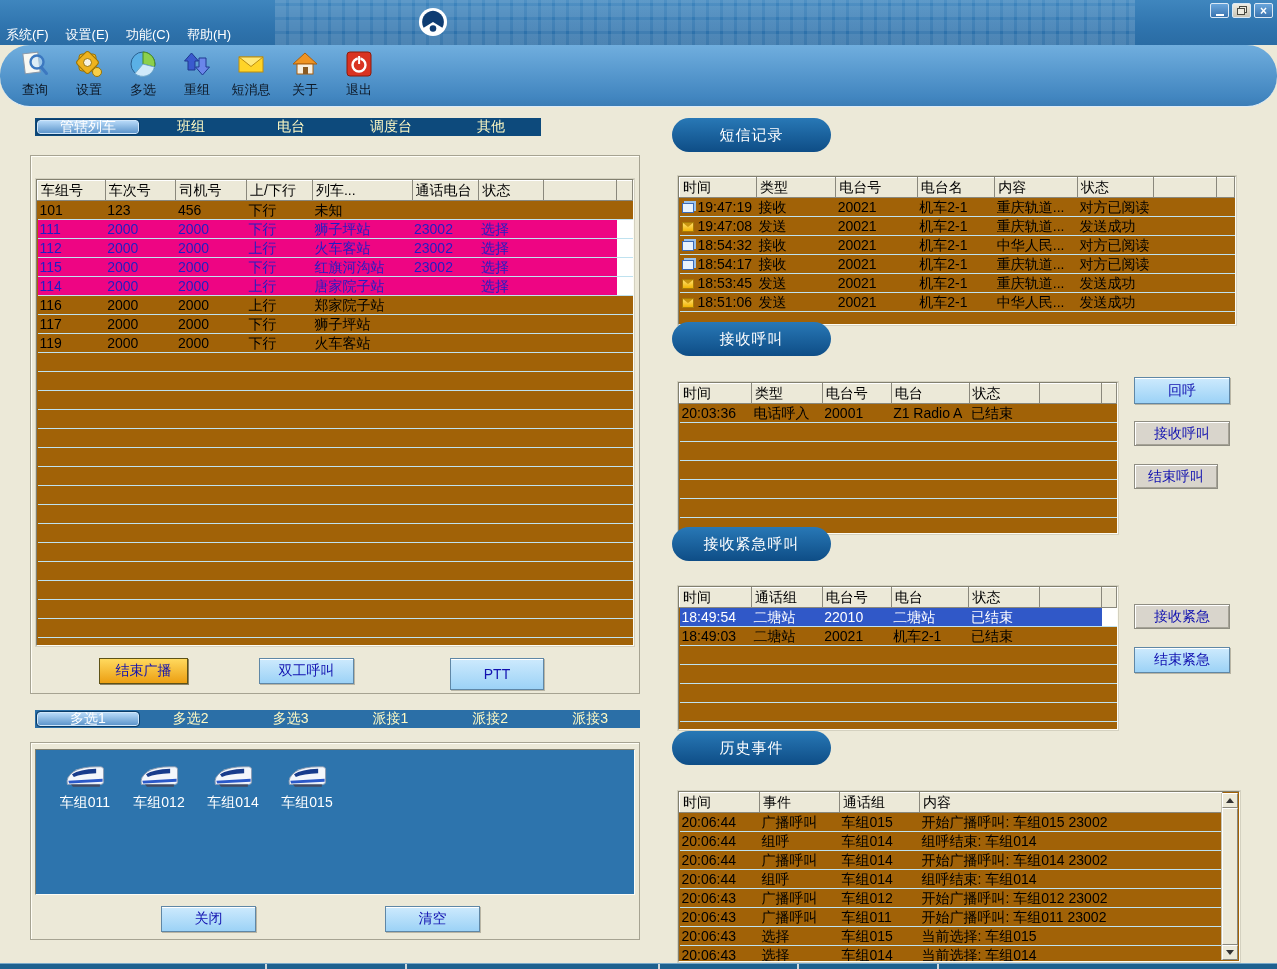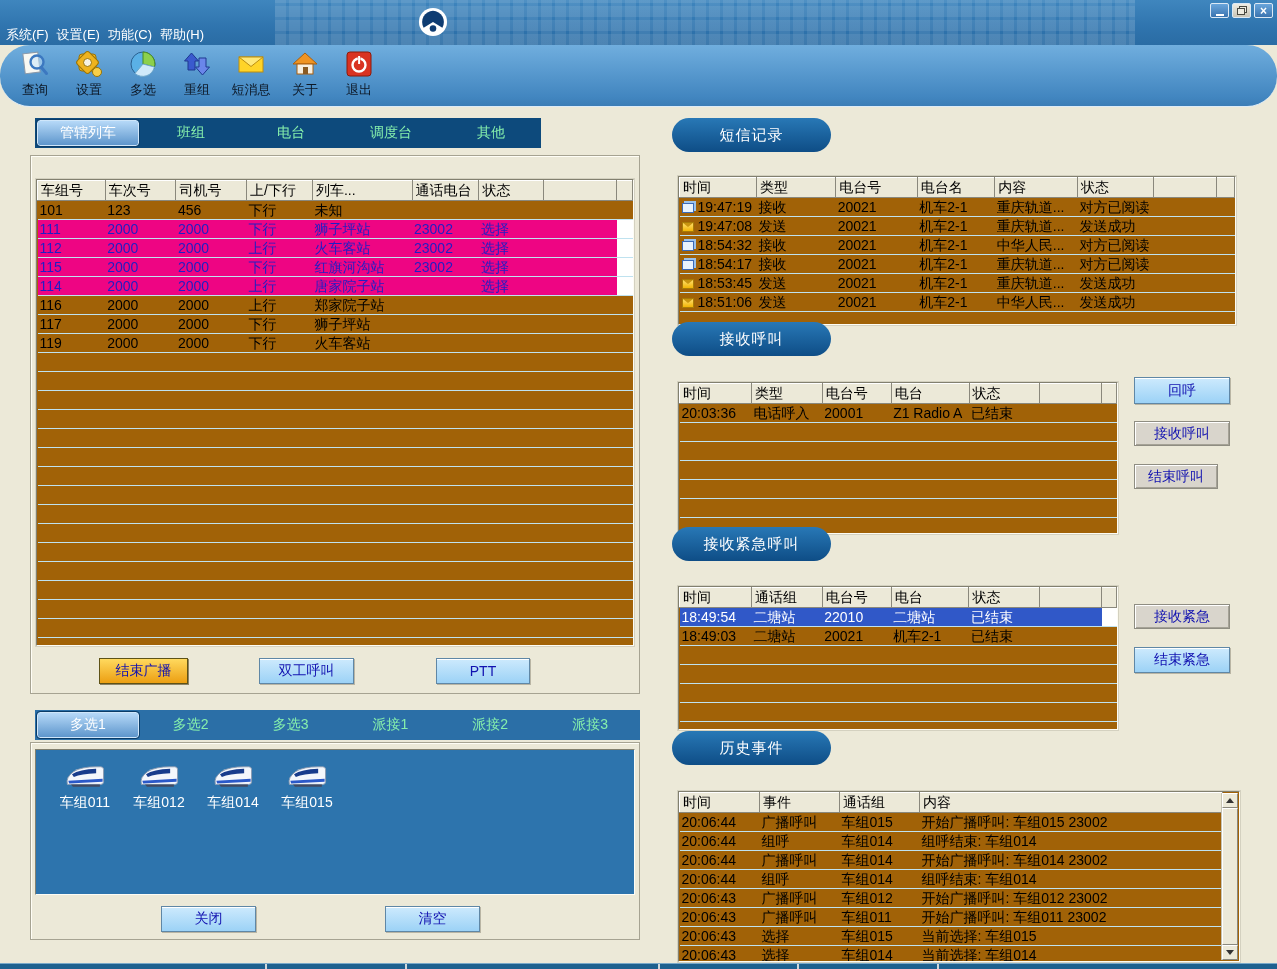--- a/index.html
+++ b/index.html
@@ -21,45 +21,45 @@
   .wbtn { width:19px; height:15px; border:1px solid #dce9f5; border-radius:2px;
     display:flex; align-items:center; justify-content:center;
     background:linear-gradient(#69a5db,#3a74b0); color:#fff; font-size:11px; line-height:1; }
   .wbtn.restore { background:linear-gradient(#f0ede3,#c9c5b7); }
   .glyph-min { width:8px; height:2px; background:#fff; margin-top:8px; }
   .glyph-restore { width:8px; height:7px; border:1px solid #4a4a42; background:#efece0;
     box-shadow:2px -2px 0 -1px #efece0,2px -2px 0 0 #4a4a42; margin-right:2px; margin-top:2px; }
   .wbtn.close { font-weight:bold; font-size:12px; }
 
   
-  .menubar { position:absolute; left:2px; top:25px; display:flex; }
+  .menubar { position:absolute; left:2px; top:25px; display:flex; gap:9px; }
   .menu-item { color:#fff; font-size:13px; padding:1px 4px; white-space:nowrap; }
 
   
   .toolbar { position:absolute; left:0; top:45px; width:1277px; height:62px;
     background:linear-gradient(#70aede,#4286c0 85%,#3b7db6); border-bottom:1px solid #dcebf7;
     display:flex; align-items:flex-start; padding:3px 0 0 8px;border-radius:30px; }
   .tool-item { min-width:54px; display:flex; flex-direction:column; align-items:center; gap:1px; padding:0 2px; }
   .tool-item .tbicon { width:32px; height:32px; display:flex; align-items:center; justify-content:center; }
   .tool-item .tlabel { font-size:13px; color:#0d1826; white-space:nowrap; }
 
   
   .frame { position:absolute; border:1px solid #a6a392; box-shadow:inset 1px 1px 0 #fffef6; background:#ece9d8; }
   .sunken { position:absolute; background:#a16207; overflow:hidden;
     border:1px solid; border-color:#82806f #fdfcf4 #fdfcf4 #82806f; box-shadow:0 0 0 1px #d4d1c0;margin-top:15px; }
   .band { position:absolute; left:672px; width:159px; height:34px;
     background:linear-gradient(#2878b6,#0e4d86); color:#fff; font-size:15px;
     display:flex; align-items:center; justify-content:center; letter-spacing:1px;border-radius:17px; }
 
   
-  .tabbar { position:absolute; height:30px; display:flex; }
+  .tabbar { position:absolute; height:18px; display:flex; }
   .tabbar.dark { background:#0d4a7c; }
   .tabbar.mid  { background:#2b6fa7; }
   .tab { flex:1; display:flex; align-items:center; justify-content:center;
-    color:#86efac; font-size:14px; white-space:nowrap; }
+    color:#fef9c3; font-size:14px; white-space:nowrap; }
   .tab.active { background:linear-gradient(#b6d9f8,#5e96cc); color:#fff;
     border:1px solid #cfe6fa; outline:1px solid #0a3c68; border-radius:3px; margin:2px; }
 
   
   table { border-collapse:collapse; table-layout:fixed; font-size:14px; color:#000; }
   th { background:#ece9d8; font-weight:normal; text-align:left; height:20px; padding:0 3px;
     border:1px solid; border-color:#fff #8a887c #8a887c #fff; white-space:nowrap; overflow:hidden; }
   td { height:19px; padding:0 1px 0 2px; border-bottom:1px solid #bfe2ef;
     white-space:nowrap; overflow:visible; line-height:18px; }
   tr.pink td { background:#ee0583; color:#1f1fc4; }
@@ -510,21 +510,21 @@
               <td></td>
               <td></td>
               <td></td>
               <td></td>
             </tr>
           </tbody>
       </table>
     </div>
     <div class="btn btn-orange" style="left:68px;top:502px;width:89px;height:26px;">结束广播</div>
     <div class="btn btn-blue" style="left:228px;top:502px;width:95px;height:26px;">双工呼叫</div>
-    <div class="btn btn-blue" style="left:405px;top:502px;width:94px;height:26px;">PTT</div>
+    <div class="btn btn-blue" style="left:419px;top:502px;width:94px;height:32px;">PTT</div>
   </div>
 
   <div class="tabbar mid" style="left:35px;top:710px;width:605px;">
     <div class="tab active">多选1</div>
     <div class="tab">多选2</div>
     <div class="tab">多选3</div>
     <div class="tab">派接1</div>
     <div class="tab">派接2</div>
     <div class="tab">派接3</div>
   </div>

